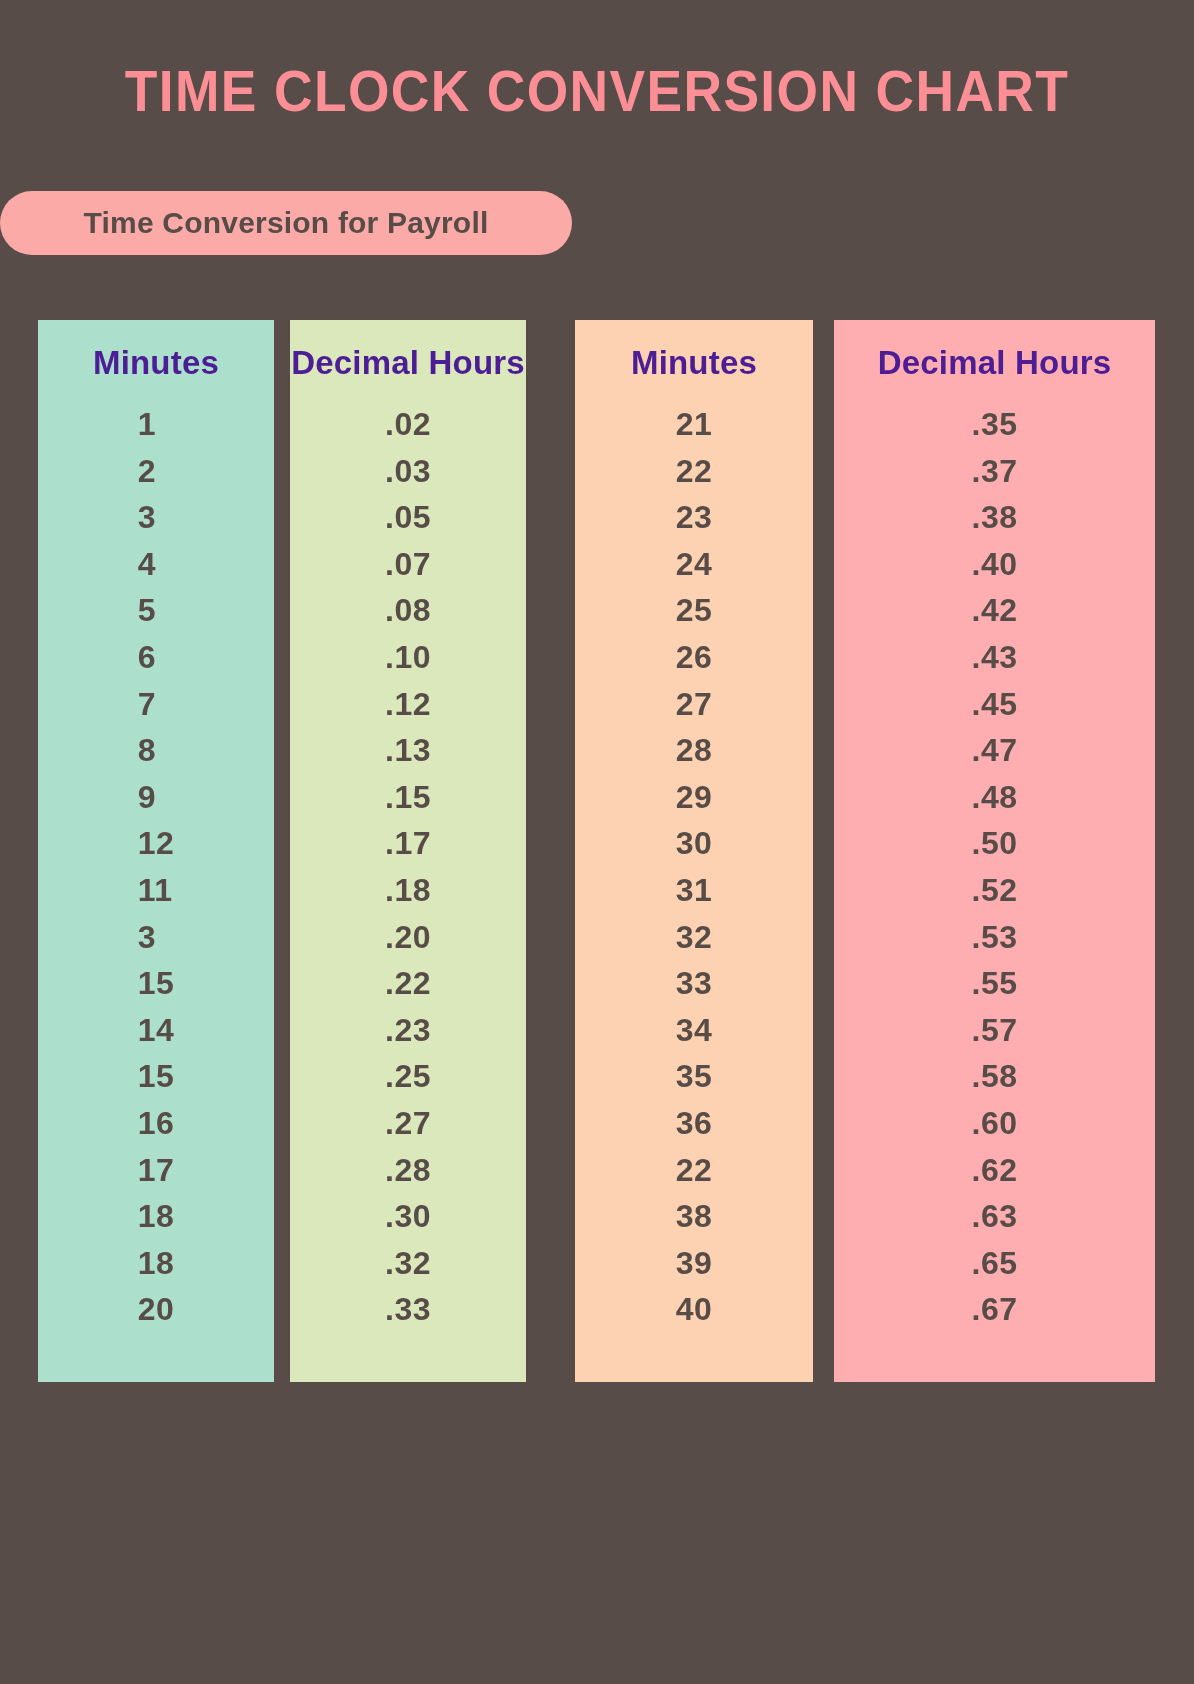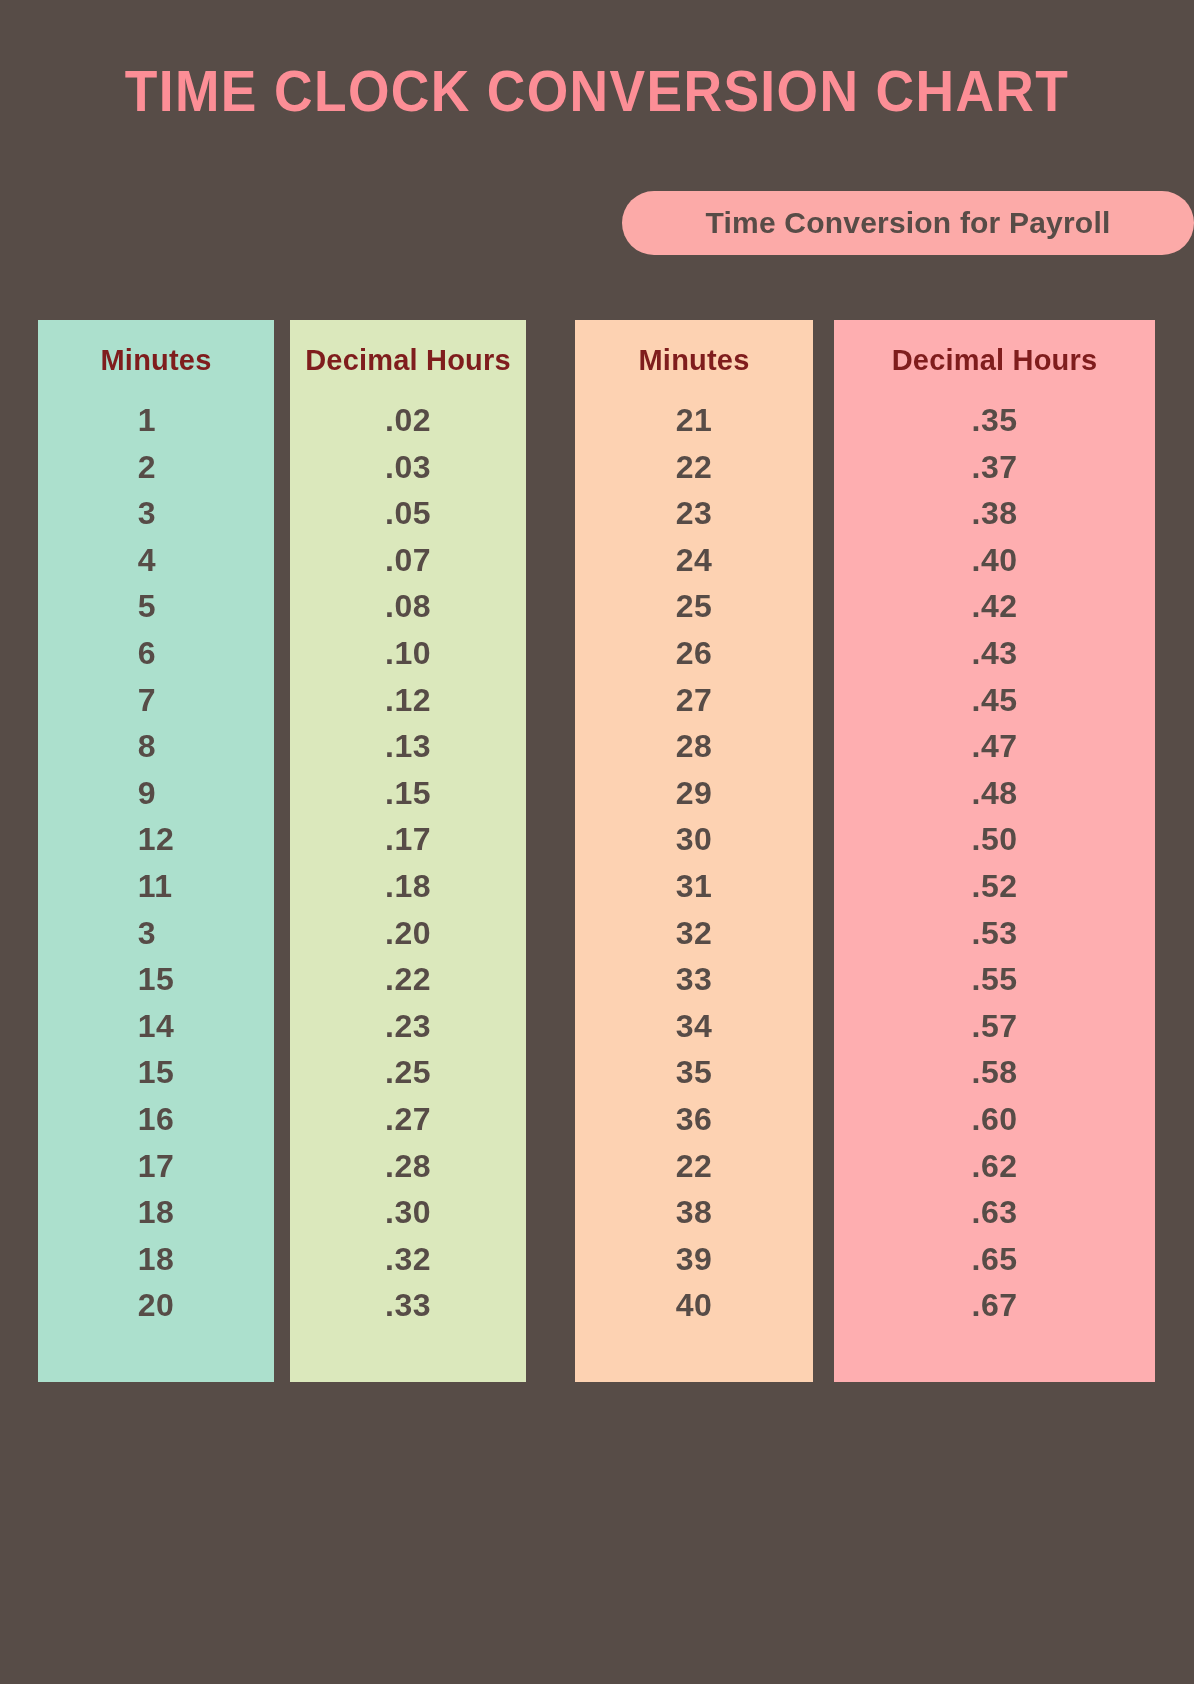--- a/index.html
+++ b/index.html
@@ -40,21 +40,21 @@
     line-height: 1;
   }
 
   
   .pill-wrap {
     position: absolute;
     top: 191px;
     left: 0;
     width: 1194px;
     display: flex;
-    justify-content: flex-end;
+    justify-content: flex-start;
     border-radius: 18px;
   }
   .pill {
     background: #fcaaa8;
     color: #574c47;
     border-radius: 40px;
     height: 64px;
     min-width: 572px;
     display: flex;
     align-items: center;
@@ -85,22 +85,22 @@
     align-items: center;
     padding-top: 26px;
   }
 
   .col-0 { width: 236px; background: #ace0cd; margin-right: 16px; }
   .col-1 { width: 236px; background: #dbe8bc; margin-right: 49px; }
   .col-2 { width: 238px; background: #fdd2b2; margin-right: 21px; }
   .col-3 { width: 321px; background: #feaeb0; }
 
   .col-header {
-    color: #7f1d1d;
-    font-size: 29px;
+    color: #4c1d95;
+    font-size: 33px;
     font-weight: bold;
     letter-spacing: 0.2px;
     line-height: 1;
     margin-bottom: 22px;
     white-space: nowrap;
   }
 
   .cell {
     color: #574c47;
     font-family: "Liberation Sans Narrow", "Liberation Sans", sans-serif;

